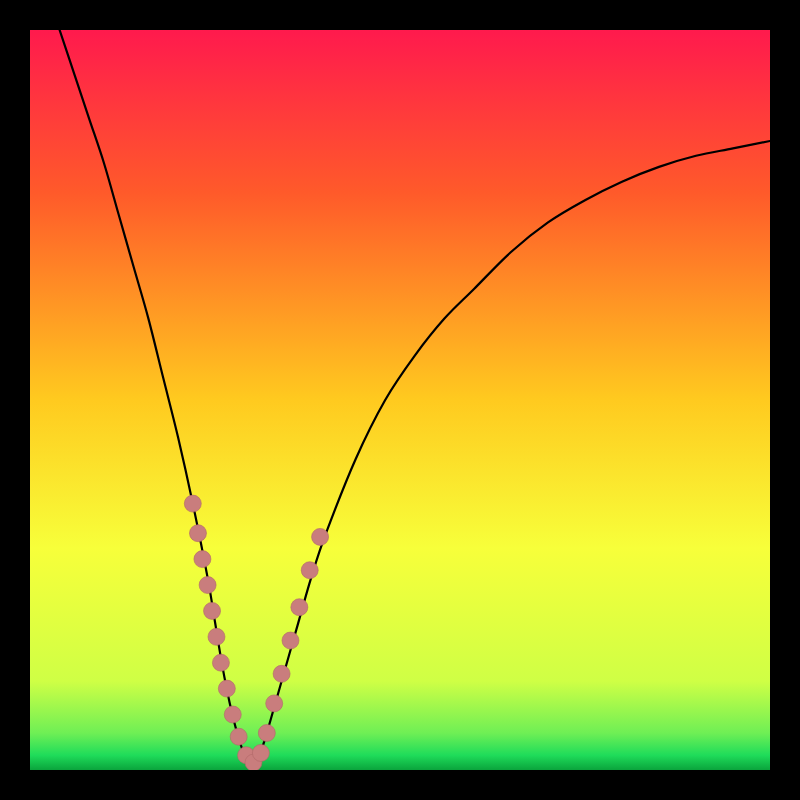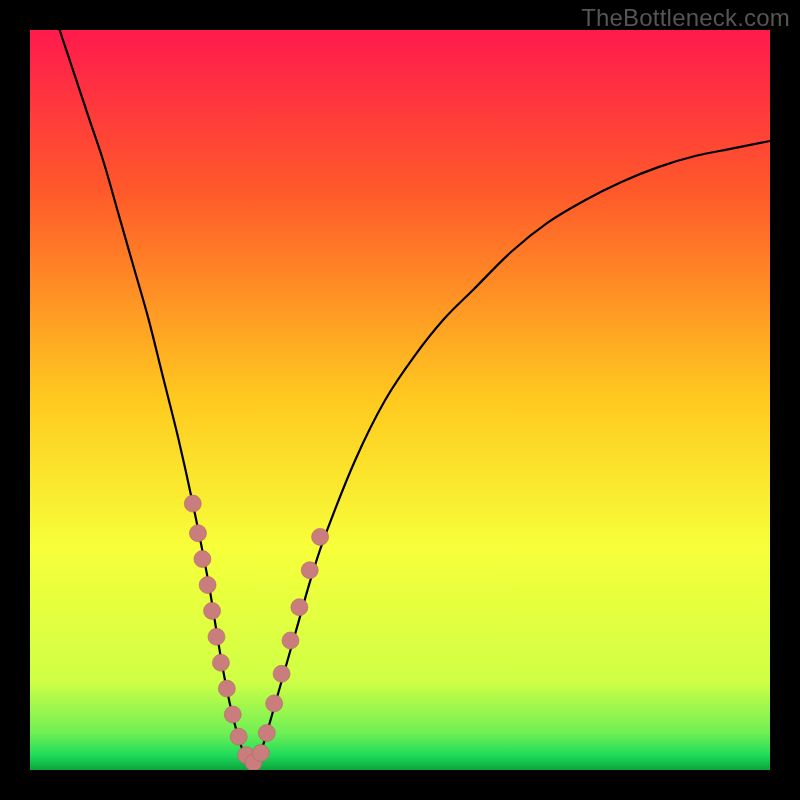--- a/index.html
+++ b/index.html
@@ -31,21 +31,20 @@
   svg.curve {
     position: absolute;
     inset: 0;
     width: 100%; height: 100%;
   }
 </style>
 </head>
 <body>
 
 <div class="frame">
-  <div class="watermark">TheBottleneck.com</div>
   <div class="plot">
     <svg class="gradient-bg" viewBox="0 0 740 740" preserveAspectRatio="none">
       <defs>
         <linearGradient id="bg-grad" x1="0" y1="0" x2="0" y2="1">
             <stop offset="0%" stop-color="#ff1a4d"></stop>
             <stop offset="22%" stop-color="#ff5a2a"></stop>
             <stop offset="50%" stop-color="#ffca1f"></stop>
             <stop offset="70%" stop-color="#f7ff3a"></stop>
             <stop offset="88%" stop-color="#cfff45"></stop>
             <stop offset="95%" stop-color="#6fef55"></stop>

